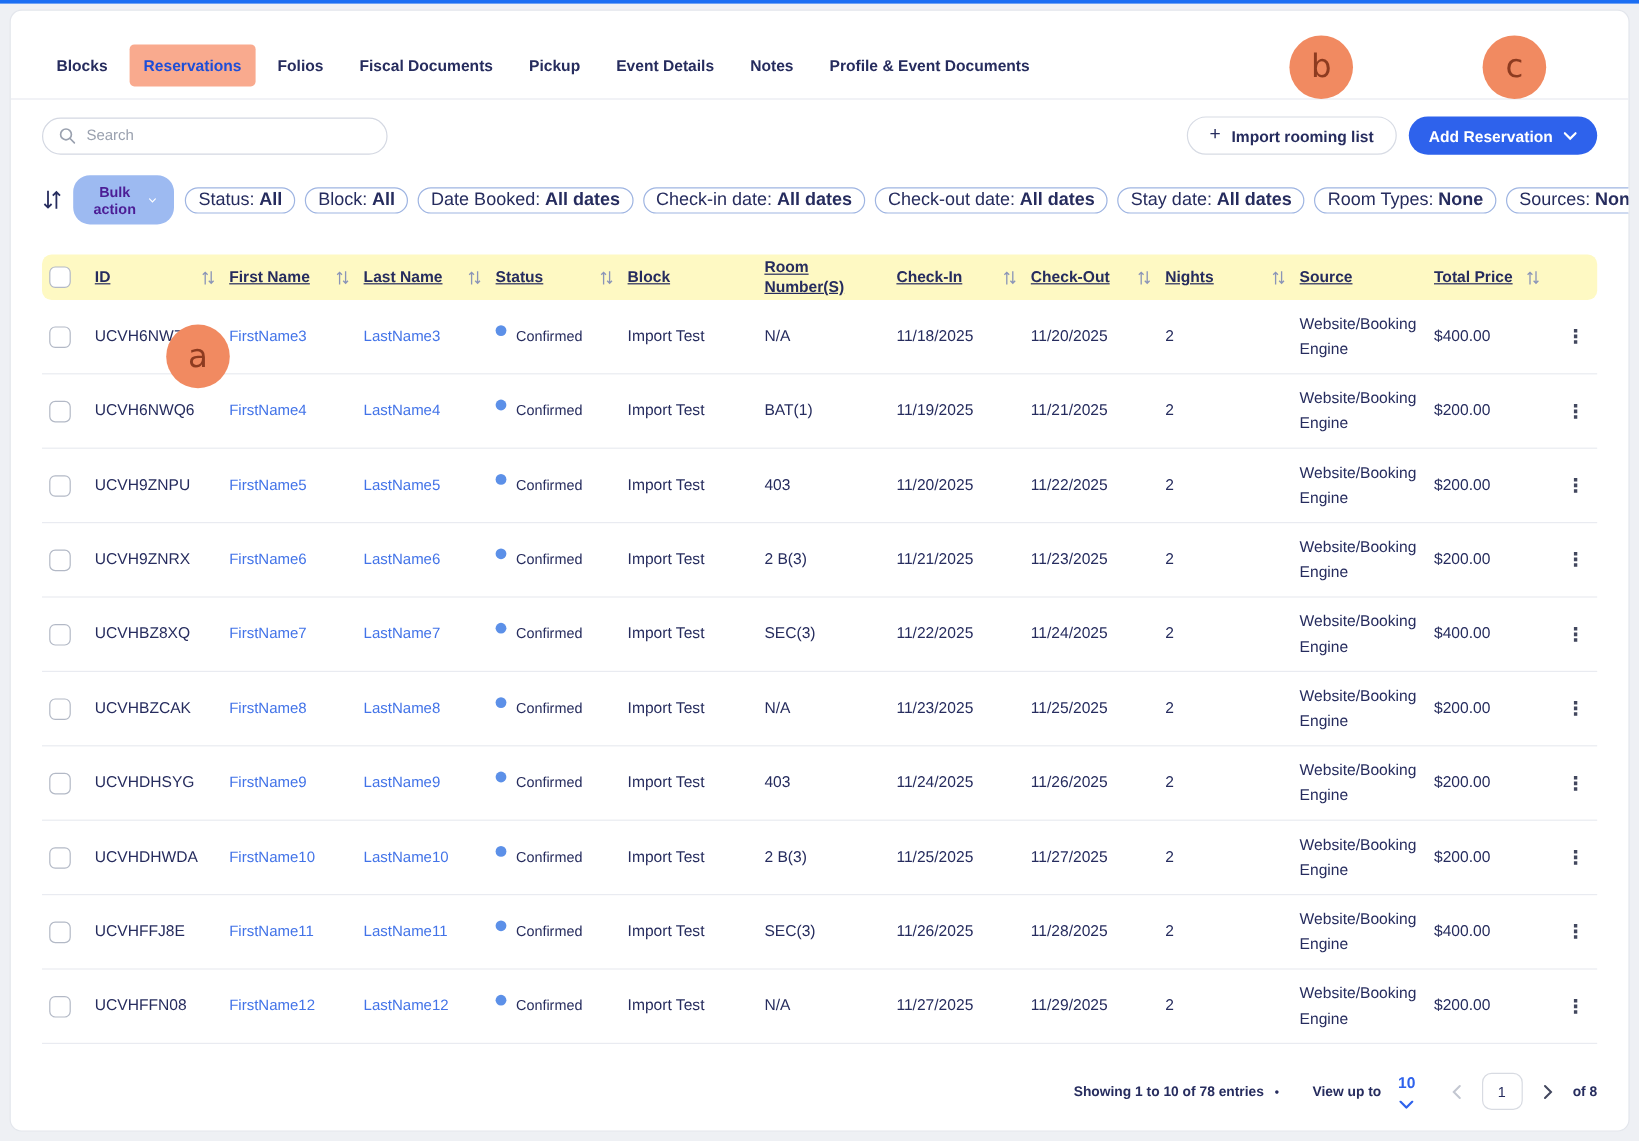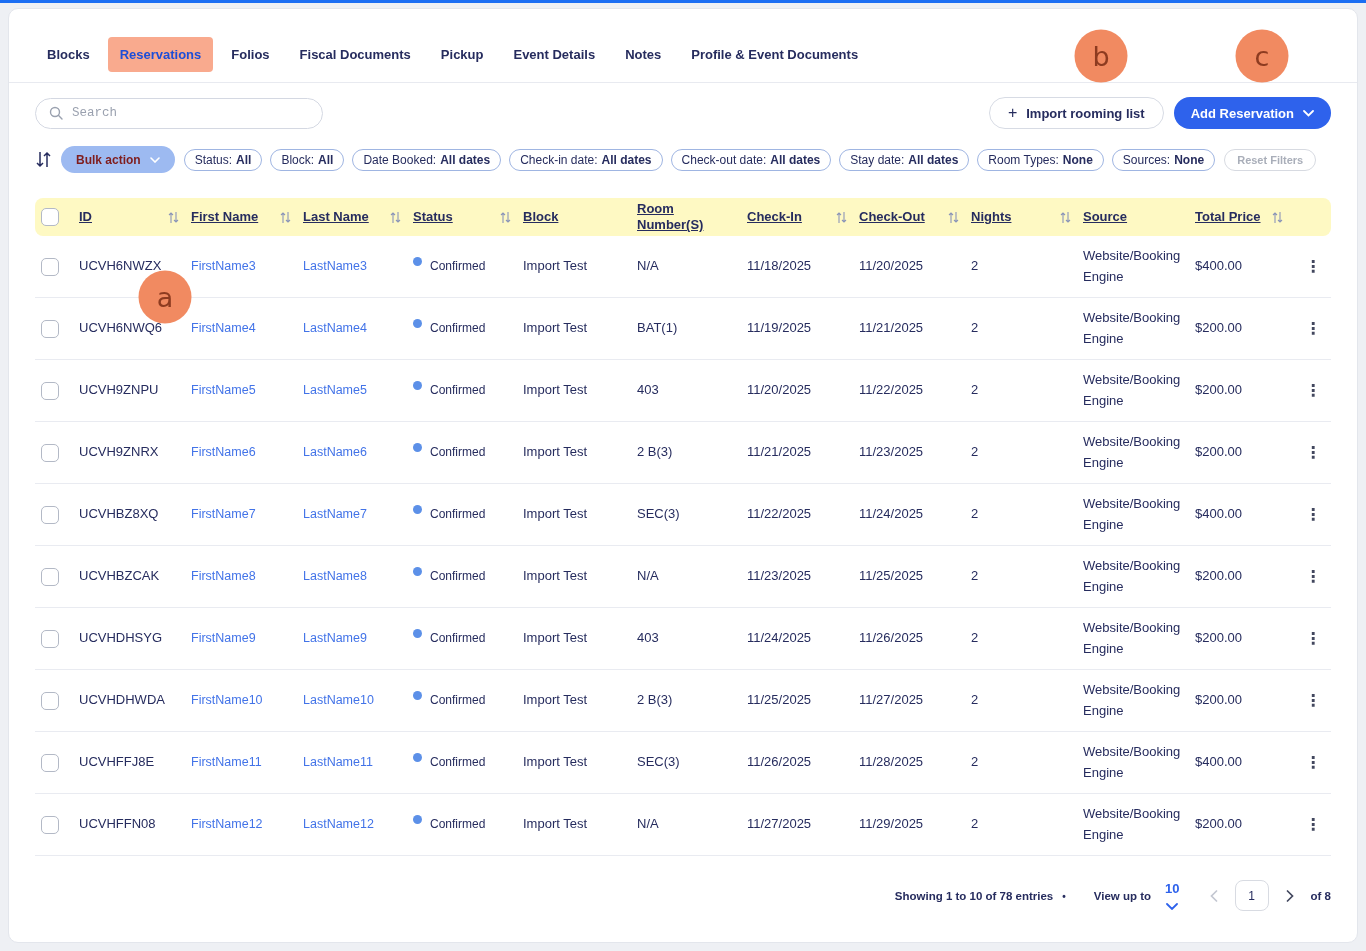--- a/index.html
+++ b/index.html
@@ -20,37 +20,37 @@
   
   .tabs{display:flex;align-items:center;gap:6px;}
   .tab{background:none;border:none;font-family:"Liberation Sans",sans-serif;font-weight:700;font-size:13px;
     color:#262c5e;padding:10px 12px;cursor:pointer;border-radius:4px;white-space:nowrap;}
   .tab.active{background:#f9aa8e;color:#1d4ed8;text-underline-offset:3px;}
   .divider{height:1px;background:#e8eaf0;margin:10px -26px 0;}
   
   .toolbar{display:flex;align-items:center;justify-content:space-between;margin-top:14px;}
   .search{display:flex;align-items:center;gap:9px;width:288px;height:31px;border:1px solid #d4d8e2;
     border-radius:16px;padding:0 13px;background:#fff;}
-  .search input{border:none;outline:none;flex:1;font-family:Liberation Mono, monospace;font-size:12.5px;
+  .search input{border:none;outline:none;flex:1;font-family:Liberation Sans, sans-serif;font-size:12.5px;
     color:#262c5e;background:transparent;}
   .search input::placeholder{color:#9aa1af;}
   .toolbar-right{display:flex;gap:10px;align-items:center;}
   .btn{display:flex;align-items:center;gap:9px;height:32px;border-radius:17px;
     font-family:"Liberation Sans",sans-serif;font-weight:600;font-size:13px;cursor:pointer;white-space:nowrap;}
   .btn.outline{background:#fff;border:1px solid #d7dbe4;color:#262c5e;padding:0 18px;}
   .btn.primary{background:#2e62ec;border:none;color:#fff;padding:0 17px;}
   .plus{font-size:16px;font-weight:400;line-height:1;}
   
   .filter-row{display:flex;align-items:center;gap:9px;margin-top:17px;}
   .sort-order{display:flex;align-items:center;background:none;border:none;cursor:pointer;padding:0;}
-  .bulk{display:flex;align-items:center;gap:9px;height:27px;padding:4px 15px;border:none;border-radius:14px;
-    background:#9dbaf1;color:#7f1d1d;font-family:"Liberation Sans",sans-serif;font-weight:700;font-size:12px;cursor:default;}
+  .bulk{display:flex;align-items:center;gap:9px;height:41px;padding:4px 15px;border:none;border-radius:14px;
+    background:#9dbaf1;color:#4c1d95;font-family:"Liberation Sans",sans-serif;font-weight:700;font-size:12px;cursor:default;}
   .pills{display:flex;gap:8px;align-items:center;}
   .pill{display:flex;align-items:center;height:22px;padding:0 10px;background:#fff;border:1px solid #9fb5e2;
-    border-radius:12px;font-family:"Liberation Sans",sans-serif;font-size:12px;color:#262c5e;cursor:pointer;white-space:nowrap;}
+    border-radius:12px;font-family:"Liberation Sans",sans-serif;font-size:15px;color:#262c5e;cursor:pointer;white-space:nowrap;}
   .pill b{font-weight:700;margin-left:4px;}
   .reset{height:22px;padding:0 12px;border:1px solid #d7dae1;border-radius:12px;background:#fff;color:#a9aeb9;
     font-family:"Liberation Sans",sans-serif;font-weight:600;font-size:11px;cursor:default;white-space:nowrap;}
   
   .table{margin-top:25px;font-size:13px;}
   .tr{display:grid;
     grid-template-columns:44px 112px 112px 110px 110px 114px 110px 112px 112px 112px 112px 100px 1fr;
     align-items:center;}
   .thead{background:#fef9c3;border-radius:8px;height:38px;font-weight:700;text-decoration:underline;}
   .th{display:flex;align-items:center;line-height:1.25;padding-right:12px;gap:6px;}

